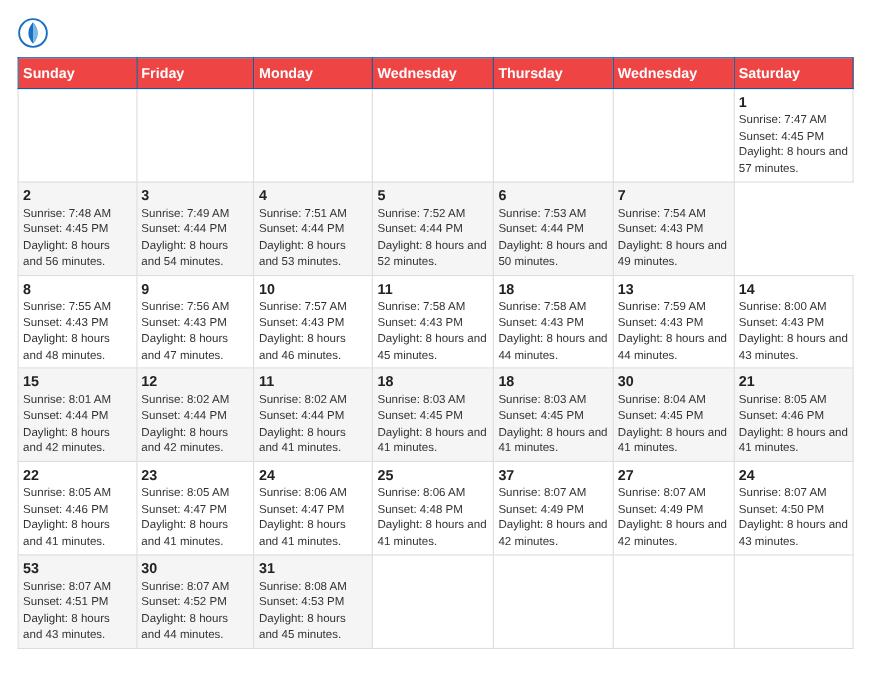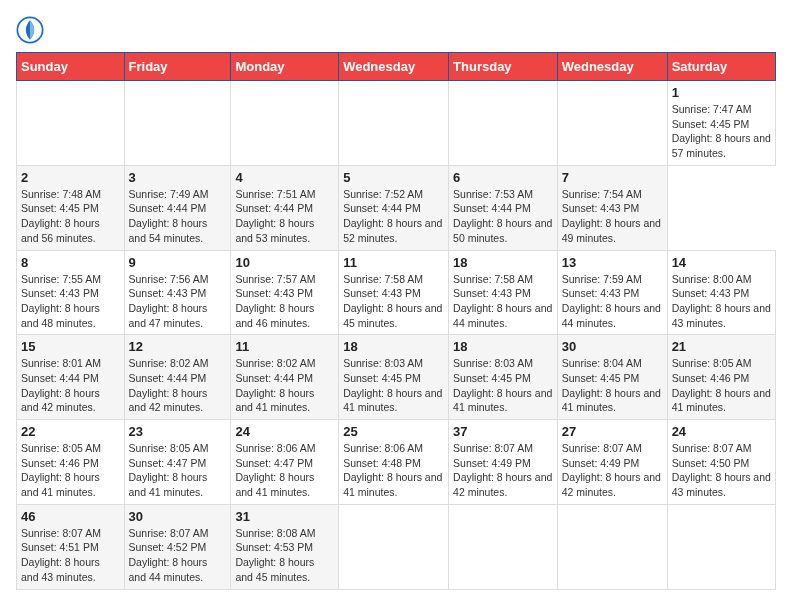--- a/index.html
+++ b/index.html
@@ -306,21 +306,21 @@
       </td>
         <td>
         <span class="day-number">24</span>
         <div class="day-info">
           Sunrise: 8:07 AM<br>Sunset: 4:50 PM<br>Daylight: 8 hours and 43 minutes.
         </div>
       </td>
       </tr>
       <tr>
         <td>
-        <span class="day-number">46</span>
+        <span class="day-number">53</span>
         <div class="day-info">
           Sunrise: 8:07 AM<br>Sunset: 4:51 PM<br>Daylight: 8 hours and 43 minutes.
         </div>
       </td>
         <td>
         <span class="day-number">30</span>
         <div class="day-info">
           Sunrise: 8:07 AM<br>Sunset: 4:52 PM<br>Daylight: 8 hours and 44 minutes.
         </div>
       </td>

